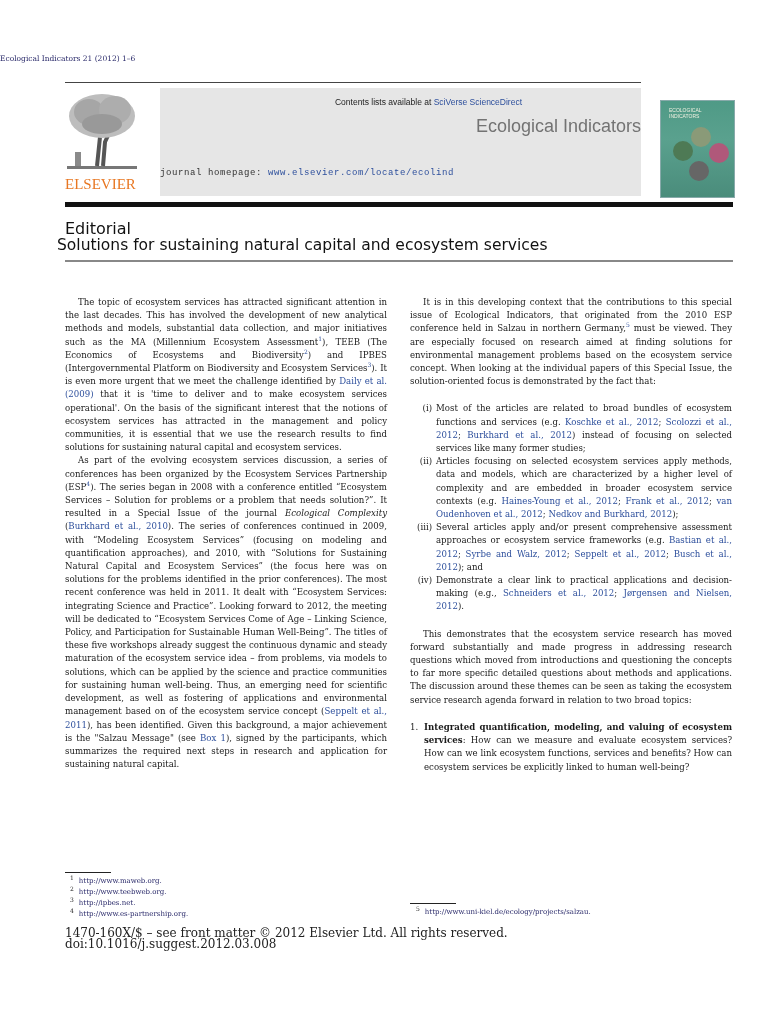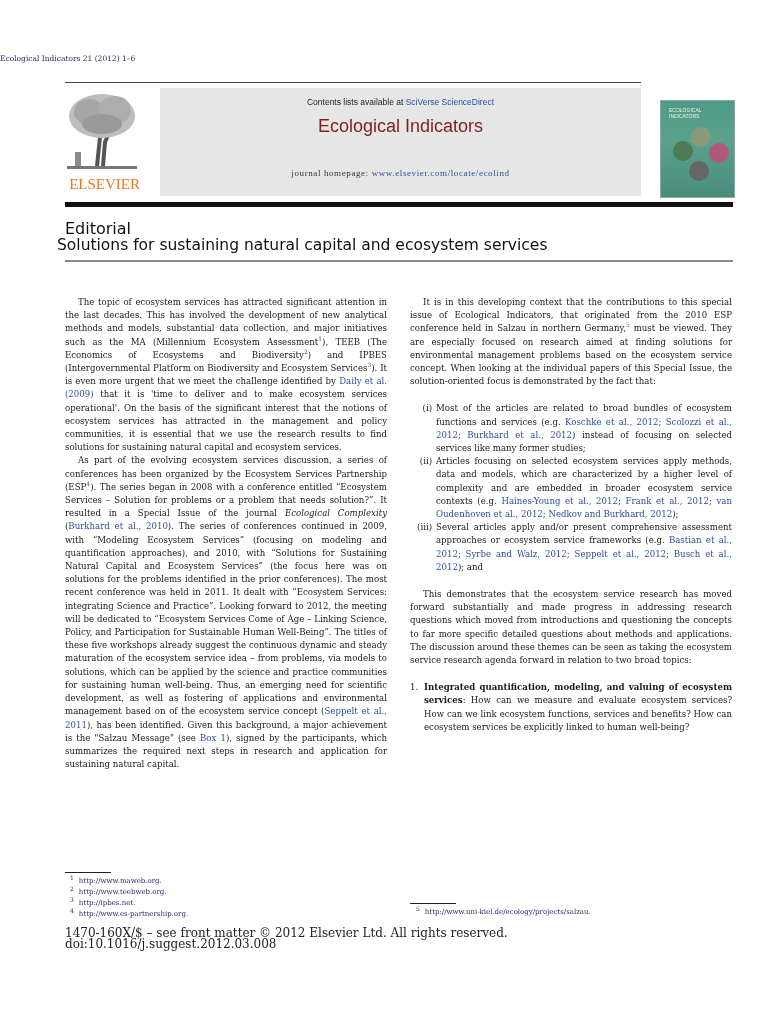--- a/index.html
+++ b/index.html
@@ -3,30 +3,30 @@
 <meta charset="utf-8">
 <style>
   html, body { margin: 0; padding: 0; background: #ffffff; }
   body { width: 774px; height: 1024px; position: relative; overflow: hidden;
          font-family: "DejaVu Serif", "Liberation Serif", serif; color: #1a1a1a; }
   .running-head { position: absolute; top: 54px; left: 0; width: 774px; text-align: left;
                   font-size: 7.5px; color: #2a2a6a; }
   .rule-top { position: absolute; top: 82px; left: 65px; width: 576px; height: 1px; background: #444; }
   .logo { position: absolute; top: 88px; left: 65px; width: 75px; height: 110px; }
   .logo .tree { position: absolute; top: 4px; left: 2px; width: 70px; height: 80px; }
-  .logo .wordmark { position: absolute; top: 88px; left: 0; width: 75px; text-align: right;
+  .logo .wordmark { position: absolute; top: 88px; left: 0; width: 75px; text-align: left;
                     font-family: "Liberation Serif", serif; font-size: 15px; color: #e87722; letter-spacing: 0px; }
   .banner { position: absolute; top: 88px; left: 160px; width: 481px; height: 108px; background: #e6e6e6; }
   .banner .contents { position: absolute; top: 9px; width: 100%; text-align: center;
-                      font-family: "Liberation Sans", sans-serif; font-size: 8.5px; color: #222; }
+                      font-family: "Liberation Sans", sans-serif; font-size: 8.5px; color: #222; padding-left: 28px; }
   .banner .contents a { color: #2d4f9c; text-decoration: none; }
-  .banner .jtitle { position: absolute; top: 28px; width: 100%; text-align: center;
-                    font-family: "Liberation Sans", sans-serif; font-size: 18px; color: #7f1d1d; }
-  .banner .homepage { position: absolute; top: 80px; width: 100%; text-align: center;
-                      font-family: Liberation Serif, serif; font-size: 9px; color: #333; letter-spacing: 0.6px; }
+  .banner .jtitle { position: absolute; top: 28px; width: 100%; text-align: right;
+                    font-family: "Liberation Sans", sans-serif; font-size: 18px; color: #737373; }
+  .banner .homepage { position: absolute; top: 80px; width: 100%; text-align: left;
+                      font-family: Liberation Mono, monospace; font-size: 9px; color: #333; letter-spacing: 0.6px; }
   .banner .homepage a { color: #2d4f9c; text-decoration: none; }
   .cover { position: absolute; top: 100px; left: 660px; width: 73px; height: 96px;
            background: linear-gradient(180deg, #4f9a86 0%, #5aa18e 40%, #4a8c7b 100%); border: 1px solid #8aa; }
   .cover .ctitle { position: absolute; top: 6px; left: 8px; font-family: "Liberation Sans", sans-serif;
                    font-size: 5px; color: #f0f0e0; line-height: 6px; }
   .cover .circ { position: absolute; border-radius: 50%; }
   .rule-thick { position: absolute; top: 202px; left: 65px; width: 668px; height: 5px; background: #111; }
   .section-label { position: absolute; top: 219px; left: 65px; font-family: "DejaVu Sans", sans-serif;
                    font-size: 16px; color: #111; }
   .article-title { position: absolute; top: 236px; left: 57px; font-family: "DejaVu Sans", sans-serif;
@@ -130,20 +130,24 @@
       <span>Most of the articles are related to broad bundles of ecosystem functions and services (e.g. </span><a>Koschke et al., 2012</a>; <a>Scolozzi et al., 2012</a>; <a>Burkhard et al., 2012</a><span>) instead of focusing on selected services like many former studies;</span>
     </li>
     <li>
       <span class="num">(ii)</span>
       <span>Articles focusing on selected ecosystem services apply methods, data and models, which are characterized by a higher level of complexity and are embedded in broader ecosystem service contexts (e.g. </span><a>Haines-Young et al., 2012</a>; <a>Frank et al., 2012</a>; <a>van Oudenhoven et al., 2012</a>; <a>Nedkov and Burkhard, 2012</a><span>);</span>
     </li>
     <li>
       <span class="num">(iii)</span>
       <span>Several articles apply and/or present comprehensive assessment approaches or ecosystem service frameworks (e.g. </span><a>Bastian et al., 2012</a>; <a>Syrbe and Walz, 2012</a>; <a>Seppelt et al., 2012</a>; <a>Busch et al., 2012</a><span>); and</span>
     </li>
+    <li>
+      <span class="num">(iv)</span>
+      <span>Demonstrate a clear link to practical applications and decision-making (e.g., </span><a>Schneiders et al., 2012</a>; <a>Jørgensen and Nielsen, 2012</a><span>).</span>
+    </li>
   </ol>
 
   <p>This demonstrates that the ecosystem service research has moved forward substantially and made progress in addressing research questions which moved from introductions and questioning the concepts to far more specific detailed questions about methods and applications. The discussion around these themes can be seen as taking the ecosystem service research agenda forward in relation to two broad topics:</p>
 
   <ol class="num">
     <li>
       <span class="n">1.</span>
       <b>Integrated quantification, modeling, and valuing of ecosystem services</b><span>: How can we measure and evaluate ecosystem services? How can we link ecosystem functions, services and benefits? How can ecosystem services be explicitly linked to human well-being?</span>
     </li>
   </ol>

